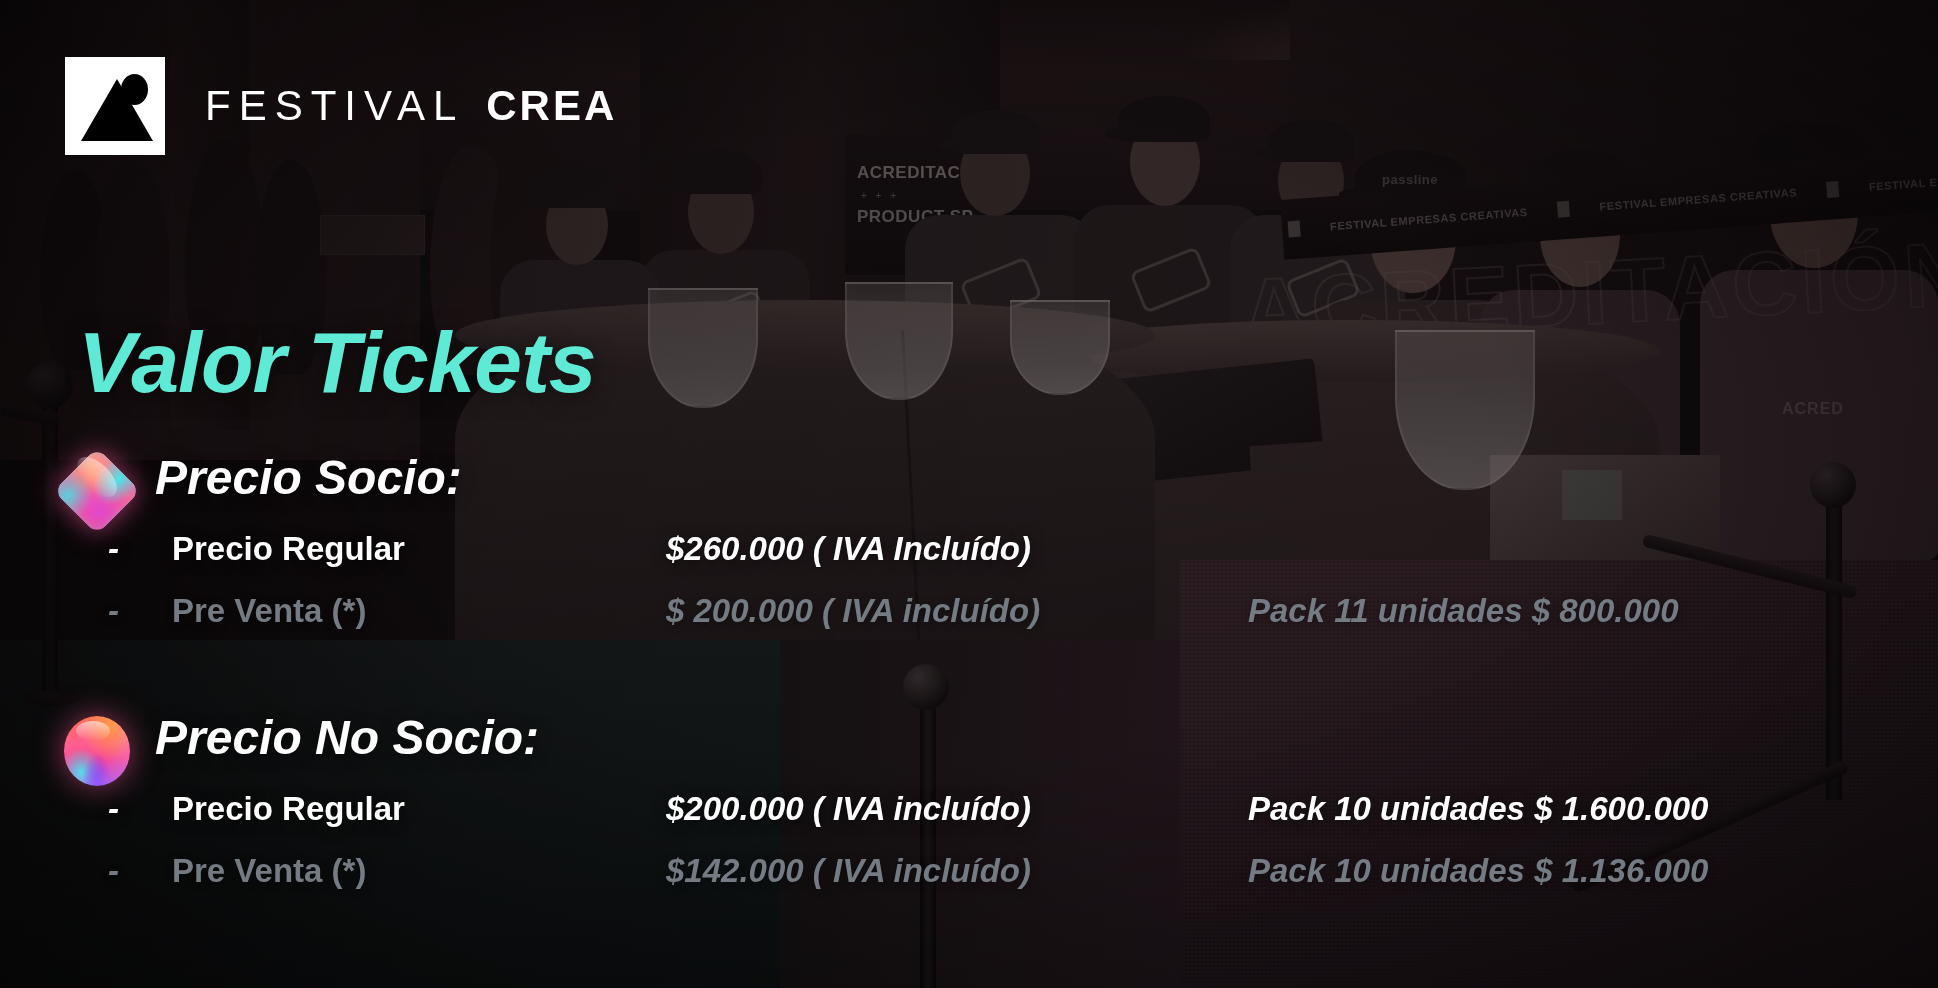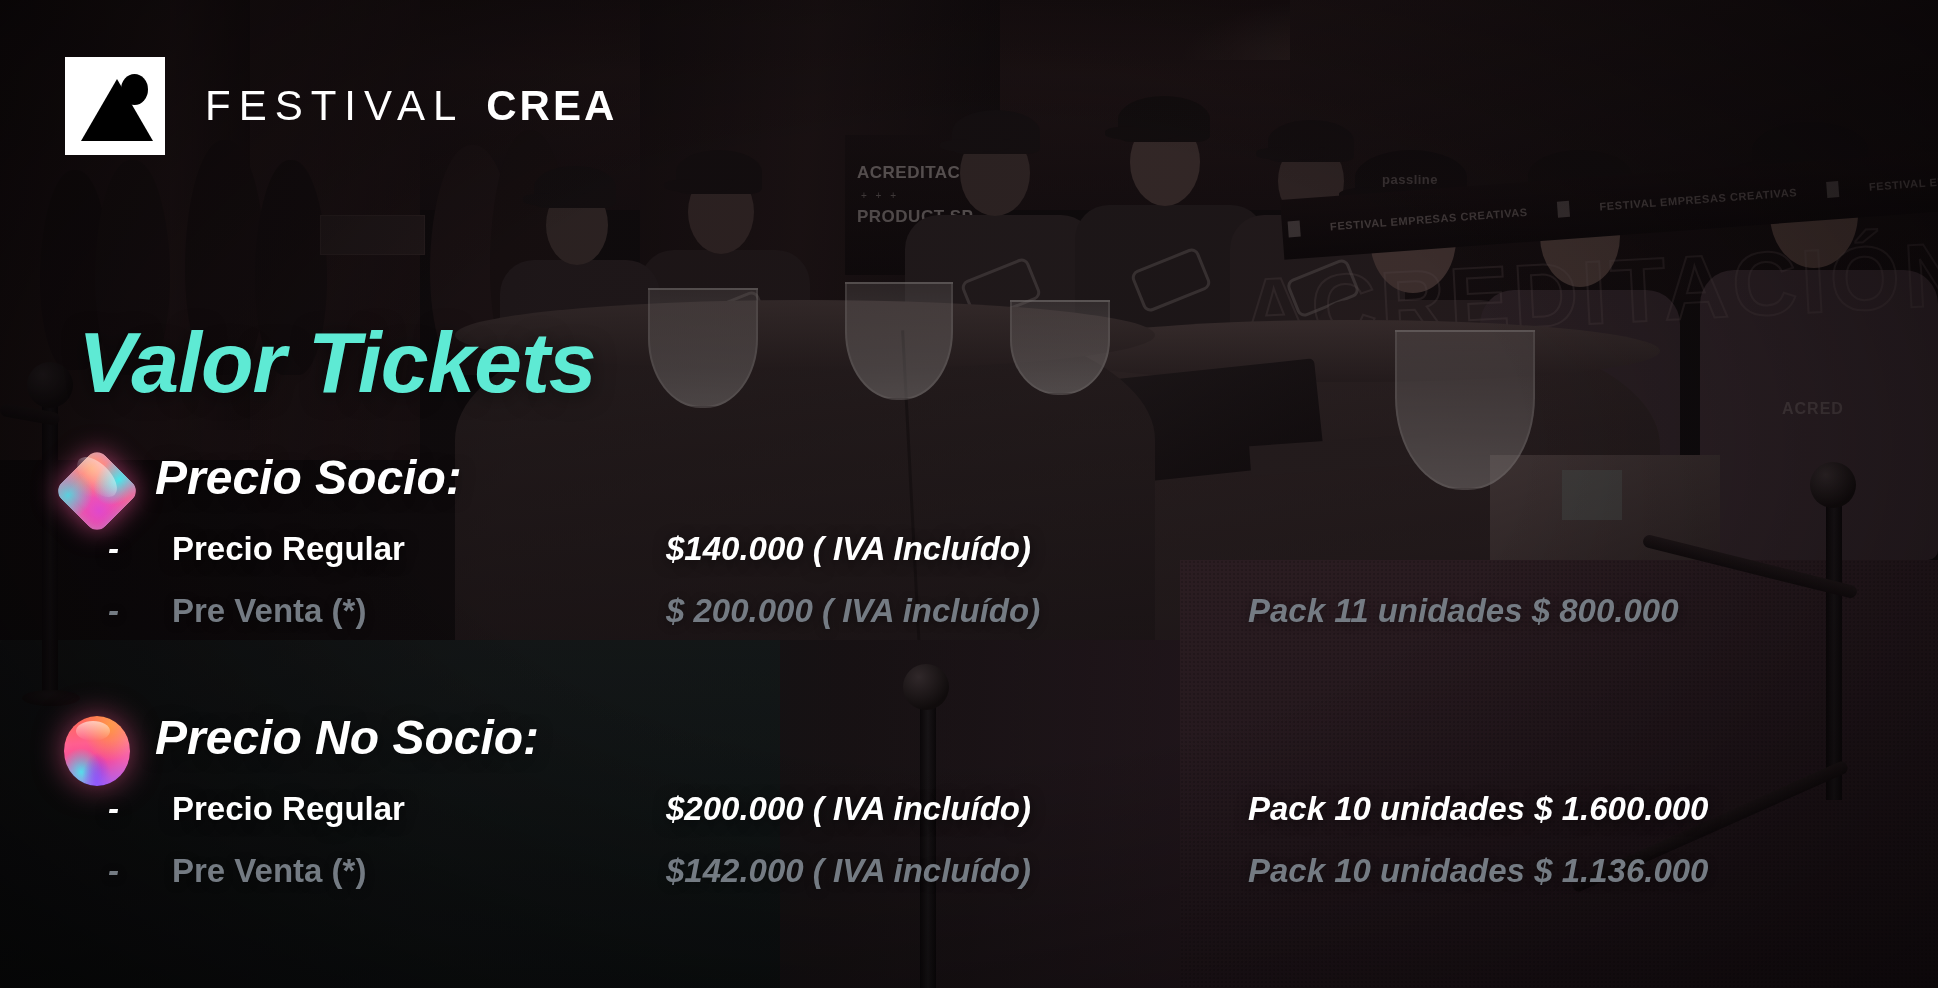--- a/index.html
+++ b/index.html
@@ -356,21 +356,21 @@
           <div class="icon-diamond">
               <div class="core"></div>
               <div class="gloss"></div>
             </div>
         </div>
         <div class="gtitle">Precio Socio:</div>
       </div>
       <div class="row regular">
         <span class="dash">-</span>
         <span class="c-label">Precio Regular</span>
-        <span class="c-price">$140.000 ( IVA Incluído)</span>
+        <span class="c-price">$260.000 ( IVA Incluído)</span>
       </div>
       <div class="row preventa">
         <span class="dash">-</span>
         <span class="c-label">Pre Venta (*)</span>
         <span class="c-price">$ 200.000 ( IVA incluído)</span>
         <span class="c-pack">Pack 11 unidades  $  800.000</span>
       </div>
     </div>
 
     <div class="group" style="top:720px;">

